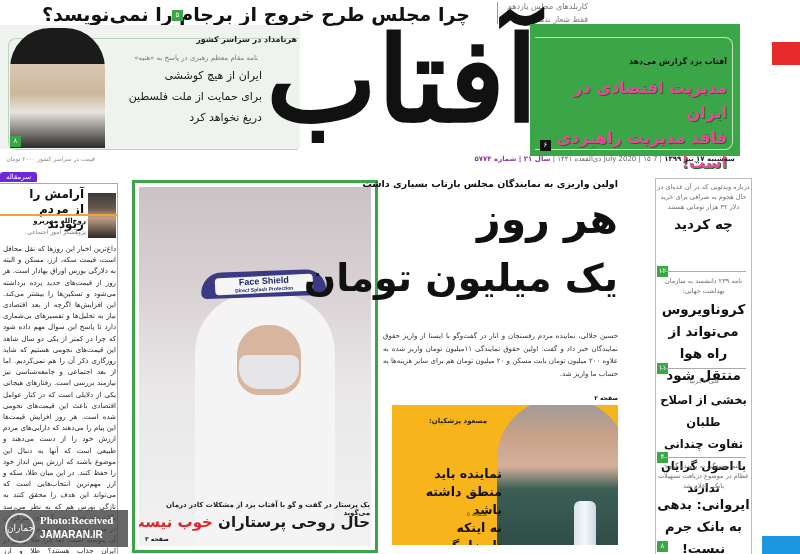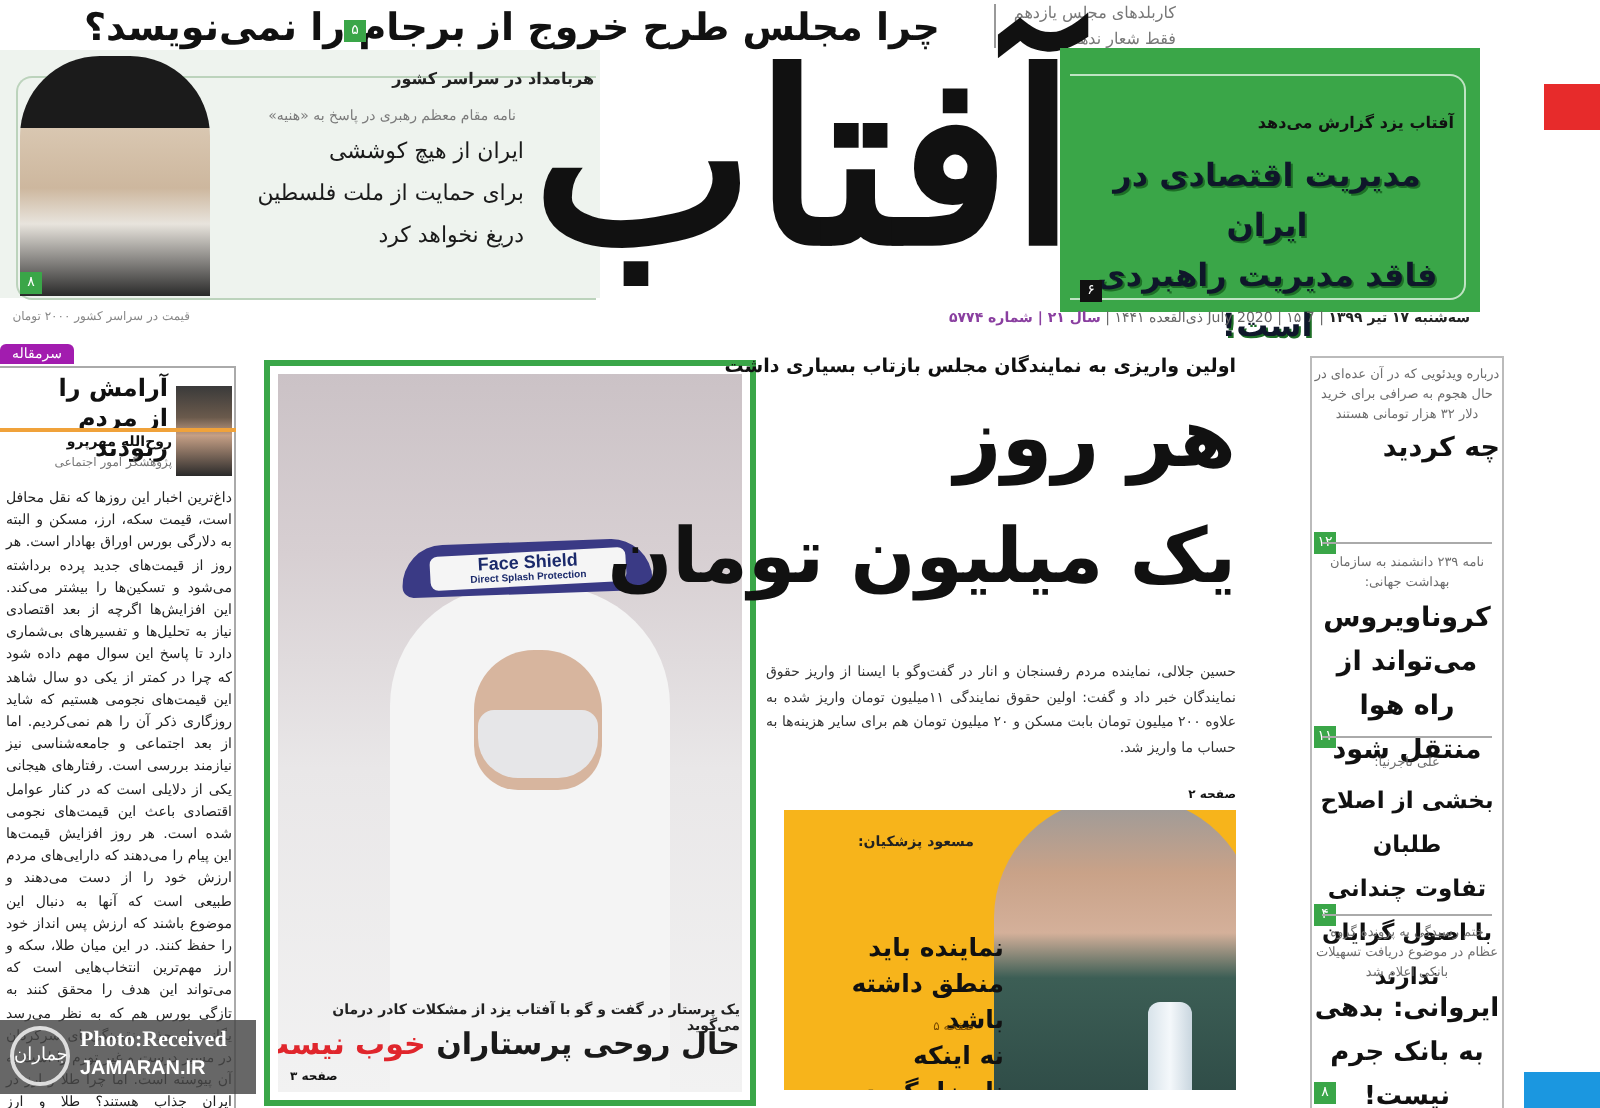--- a/index.html
+++ b/index.html
@@ -20,31 +20,31 @@
   .leader-tag { top: 35px; left: 185px; width: 112px; font-size: 8px; color: #222; font-weight: bold; text-align: right; }
   .leader-kicker { top: 54px; left: 100px; width: 158px; font-size: 7px; color: #7a7a7a; text-align: right; }
   .leader-headline { top: 65px; left: 100px; width: 162px; font-size: 11px; font-weight: normal; text-align: right; line-height: 21px; color: #1a1a1a; }
   .page-badge { width: 11px; height: 11px; background: #3aa648; color: #fff; font-size: 7px; text-align: center; line-height: 11px; font-family: "DejaVu Sans", sans-serif; }
 
   .logo { top: 5px; left: 262px; width: 280px; height: 150px; font-family: "DejaVu Serif", serif; font-size: 118px; font-weight: bold; line-height: 150px; color: #111; text-align: center; letter-spacing: -6px; }
 
   .mast-green { top: 24px; left: 530px; width: 210px; height: 132px; background: #3aa648; }
   .mast-green-frame { top: 37px; left: 535px; width: 198px; height: 113px; border: 1px solid #bfe3c3; border-left: none; border-radius: 0 8px 8px 0; }
   .green-kicker { top: 57px; left: 540px; width: 187px; font-size: 8px; color: #111; font-weight: bold; text-align: right; }
-  .green-headline { top: 75px; left: 540px; width: 187px; font-size: 16px; font-weight: bold; color: #0f172a; text-align: center; line-height: 25px; text-shadow: 1px 1px 0 #1d6e26; }
+  .green-headline { top: 75px; left: 540px; width: 187px; font-size: 16px; font-weight: bold; color: #ec4899; text-align: right; line-height: 25px; text-shadow: 1px 1px 0 #1d6e26; }
   .red-tab { top: 42px; left: 772px; width: 28px; height: 23px; background: #e72b2b; }
 
   
   .date-bar { top: 152px; left: 305px; width: 430px; height: 14px; font-size: 7px; color: #666; text-align: right; line-height: 14px; white-space: nowrap; }
   .date-bar b { color: #222; }
   .date-bar .issue { color: #8a3fa0; font-weight: bold; }
   .price-line { top: 152px; left: 0; width: 95px; font-size: 6px; color: #888; text-align: right; line-height: 14px; white-space: nowrap; }
 
   
-  .editorial-tab { top: 172px; left: 0; width: 37px; height: 10px; background: #a21caf; color: #fff; font-size: 7px; text-align: center; line-height: 10px; border-radius: 3px 3px 0 0; }
+  .editorial-tab { top: 172px; left: 0; width: 37px; height: 10px; background: #6d28d9; color: #fff; font-size: 7px; text-align: center; line-height: 10px; border-radius: 3px 3px 0 0; }
   .editorial-box { top: 183px; left: 0; width: 118px; height: 371px; border: 1px solid #aaa; border-left: none; border-bottom: none; }
   .editorial-title { top: 187px; left: 0px; width: 84px; font-size: 12px; font-weight: bold; text-align: right; line-height: 15px; }
   .author-photo { top: 193px; left: 88px; width: 28px; height: 45px; background: linear-gradient(180deg,#3a3a3a 0%,#6a5a4c 35%,#c59f85 55%,#2a2a2a 100%); }
   .author-name { top: 217px; left: 2px; width: 84px; font-size: 7px; font-weight: bold; text-align: right; }
   .author-role { top: 228px; left: 2px; width: 84px; font-size: 6px; color: #777; text-align: right; }
   .orange-rule { top: 214px; left: 0px; width: 118px; height: 2px; background: #f0a23a; }
   .editorial-body { top: 244px; left: 3px; width: 113px; font-size: 7px; line-height: 11.2px; text-align: justify; color: #222; }
 
   
   .photo-frame { top: 180px; left: 132px; width: 246px; height: 373px; border: 3px solid #3aa648; padding: 4px; background: #fff; }
@@ -180,21 +180,21 @@
     <div>منطق داشته باشد</div>
     <div>نه اینکه</div>
     <div>ناسزا بگوید</div>
   </div>
   <div class="quote-page">صفحه ۵</div>
 </div>
 
 <div class="abs right-box"></div>
 
 <div class="abs r-kicker" style="top:182px;">درباره ویدئویی که در آن عده‌ای در حال هجوم به صرافی برای خرید دلار ۳۲ هزار تومانی هستند</div>
-<div class="abs r-headline" style="top:213px;text-align:right;">
+<div class="abs r-headline" style="top:213px;">
   <div>چه کردید</div>
 </div>
 <div class="abs page-badge" style="top:266px;left:657px;">۱۲</div>
 <div class="abs r-rule" style="top:271px;"></div>
 
 <div class="abs r-kicker" style="top:276px;">نامه ۲۳۹ دانشمند به سازمان بهداشت جهانی:</div>
 <div class="abs r-headline" style="top:298px;">
   <div>کروناویروس</div>
   <div>می‌تواند از راه هوا</div>
   <div>منتقل شود</div>

